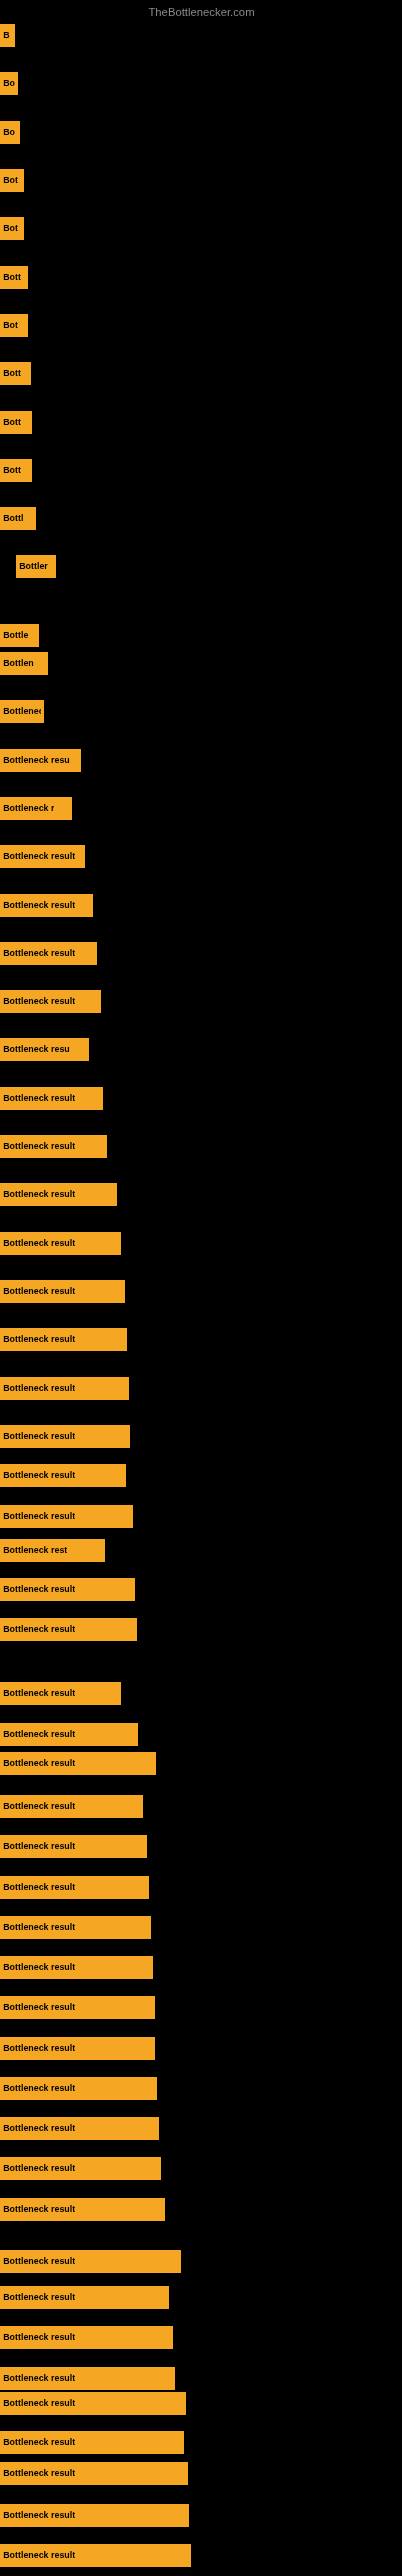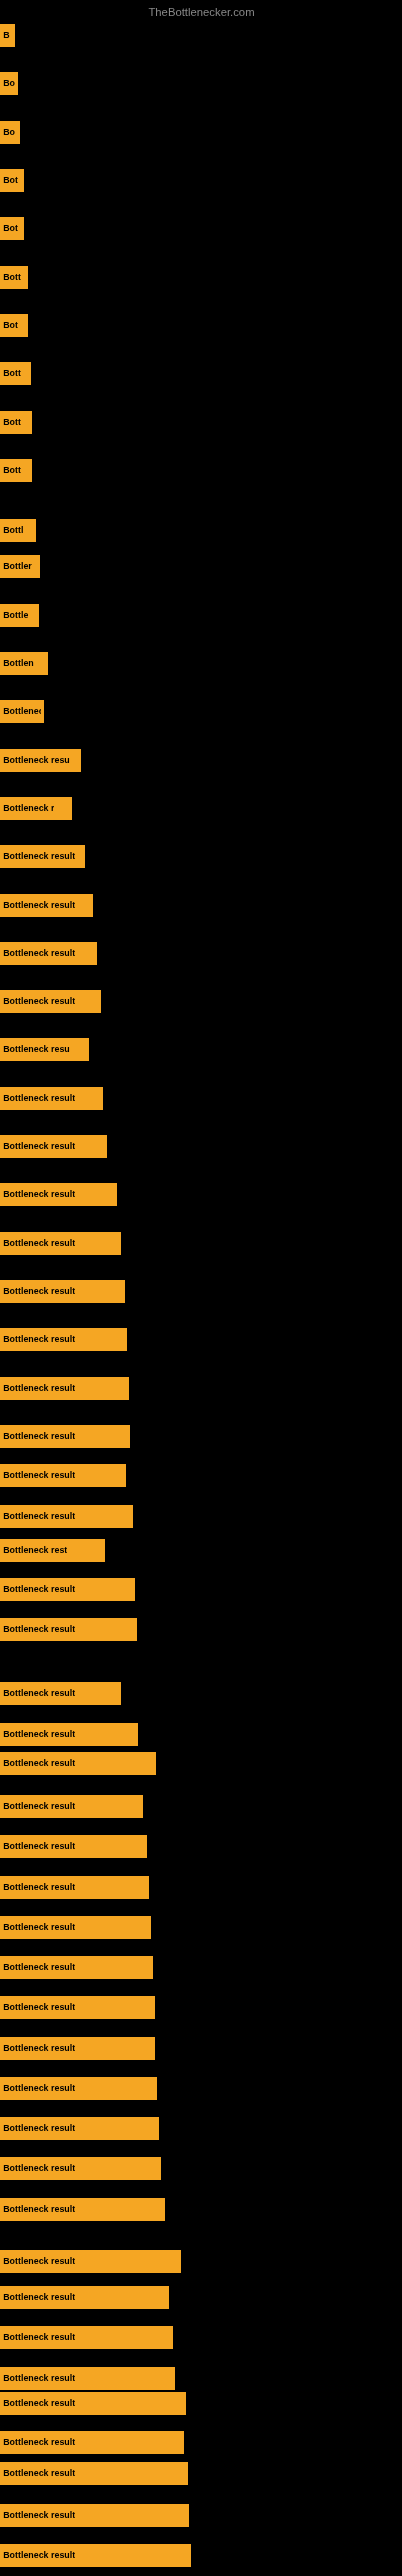--- a/index.html
+++ b/index.html
@@ -92,31 +92,31 @@
 <div class="bar-container" style="top: 411px; left: 0px;">
     <div class="bar" style="width: 32px;">
       <span class="bar-label">Bott</span>
     </div>
   </div>
 <div class="bar-container" style="top: 459px; left: 0px;">
     <div class="bar" style="width: 32px;">
       <span class="bar-label">Bott</span>
     </div>
   </div>
-<div class="bar-container" style="top: 519px; left: 0px; align-items: flex-end;">
+<div class="bar-container" style="top: 507px; left: 0px; align-items: flex-end;">
     <div class="bar" style="width: 36px;">
       <span class="bar-label">Bottl</span>
     </div>
   </div>
-<div class="bar-container" style="top: 555px; left: 0px;">
+<div class="bar-container" style="top: 555px; left: 16px;">
     <div class="bar" style="width: 40px;">
       <span class="bar-label">Bottler</span>
     </div>
   </div>
-<div class="bar-container" style="top: 604px; left: 0px;">
+<div class="bar-container" style="top: 624px; left: 0px;">
     <div class="bar" style="width: 39px;">
       <span class="bar-label">Bottle</span>
     </div>
   </div>
 <div class="bar-container" style="top: 652px; left: 0px;">
     <div class="bar" style="width: 48px;">
       <span class="bar-label">Bottlen</span>
     </div>
   </div>
 <div class="bar-container" style="top: 700px; left: 0px;">

